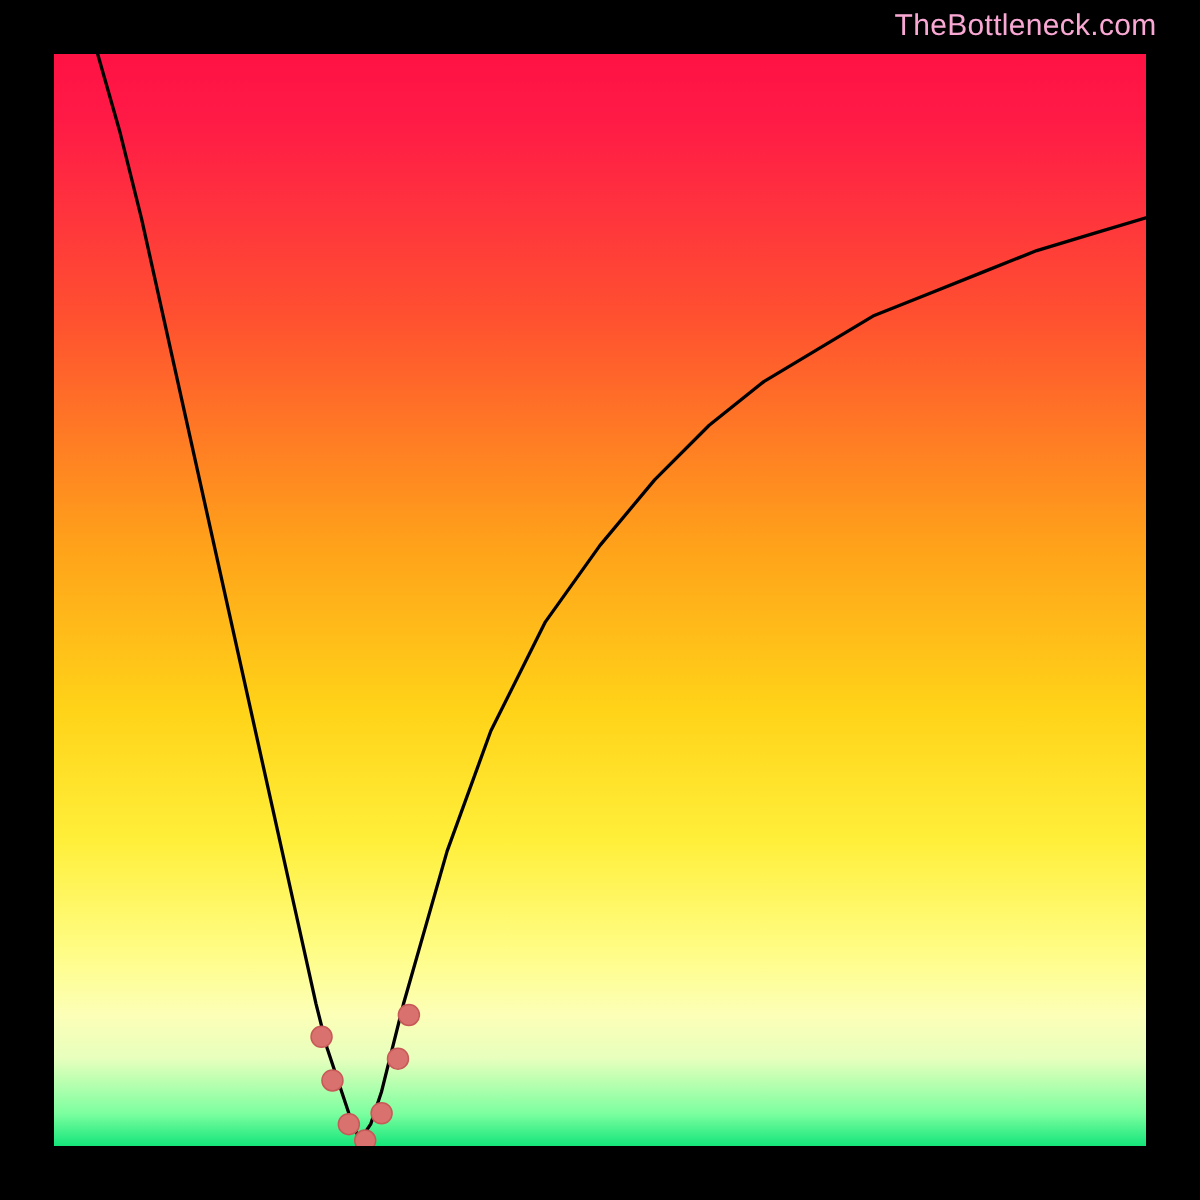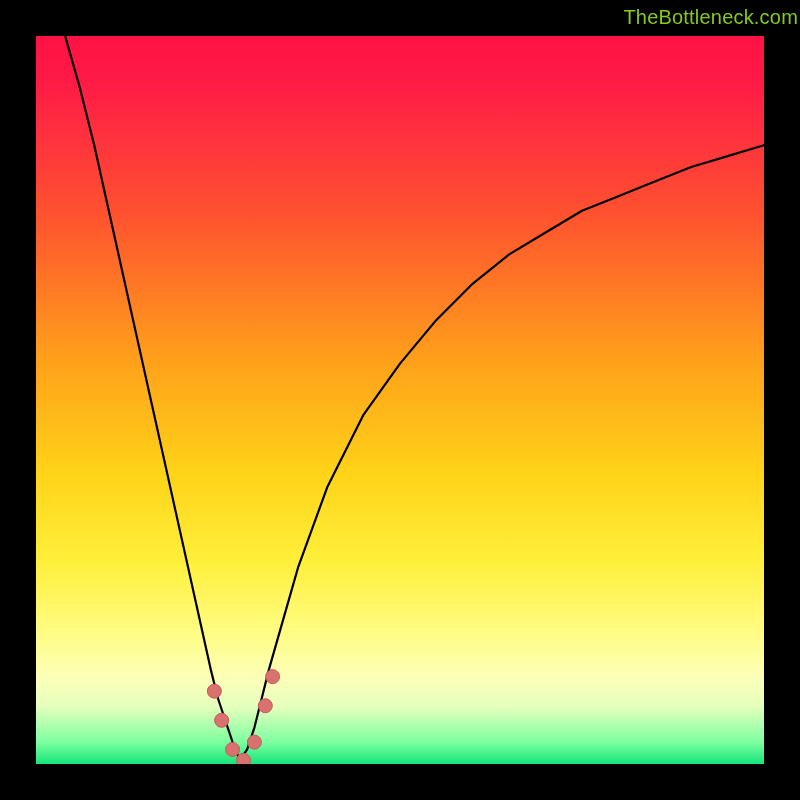--- a/index.html
+++ b/index.html
@@ -48,22 +48,22 @@
   }
   .svg-layer {
     position: absolute;
     inset: 0;
     width: 100%;
     height: 100%;
   }
   .watermark {
     position: absolute;
     top: 6px;
-    right: 2px;
-    color: #84cc16;
+    right: 29px;
+    color: #f9a8d4;
     font-size: 20px;
     font-weight: 500;
     letter-spacing: 0.2px;
     user-select: none;
   }
 </style>
 </head>
 <body>
 
 <div class="frame">

